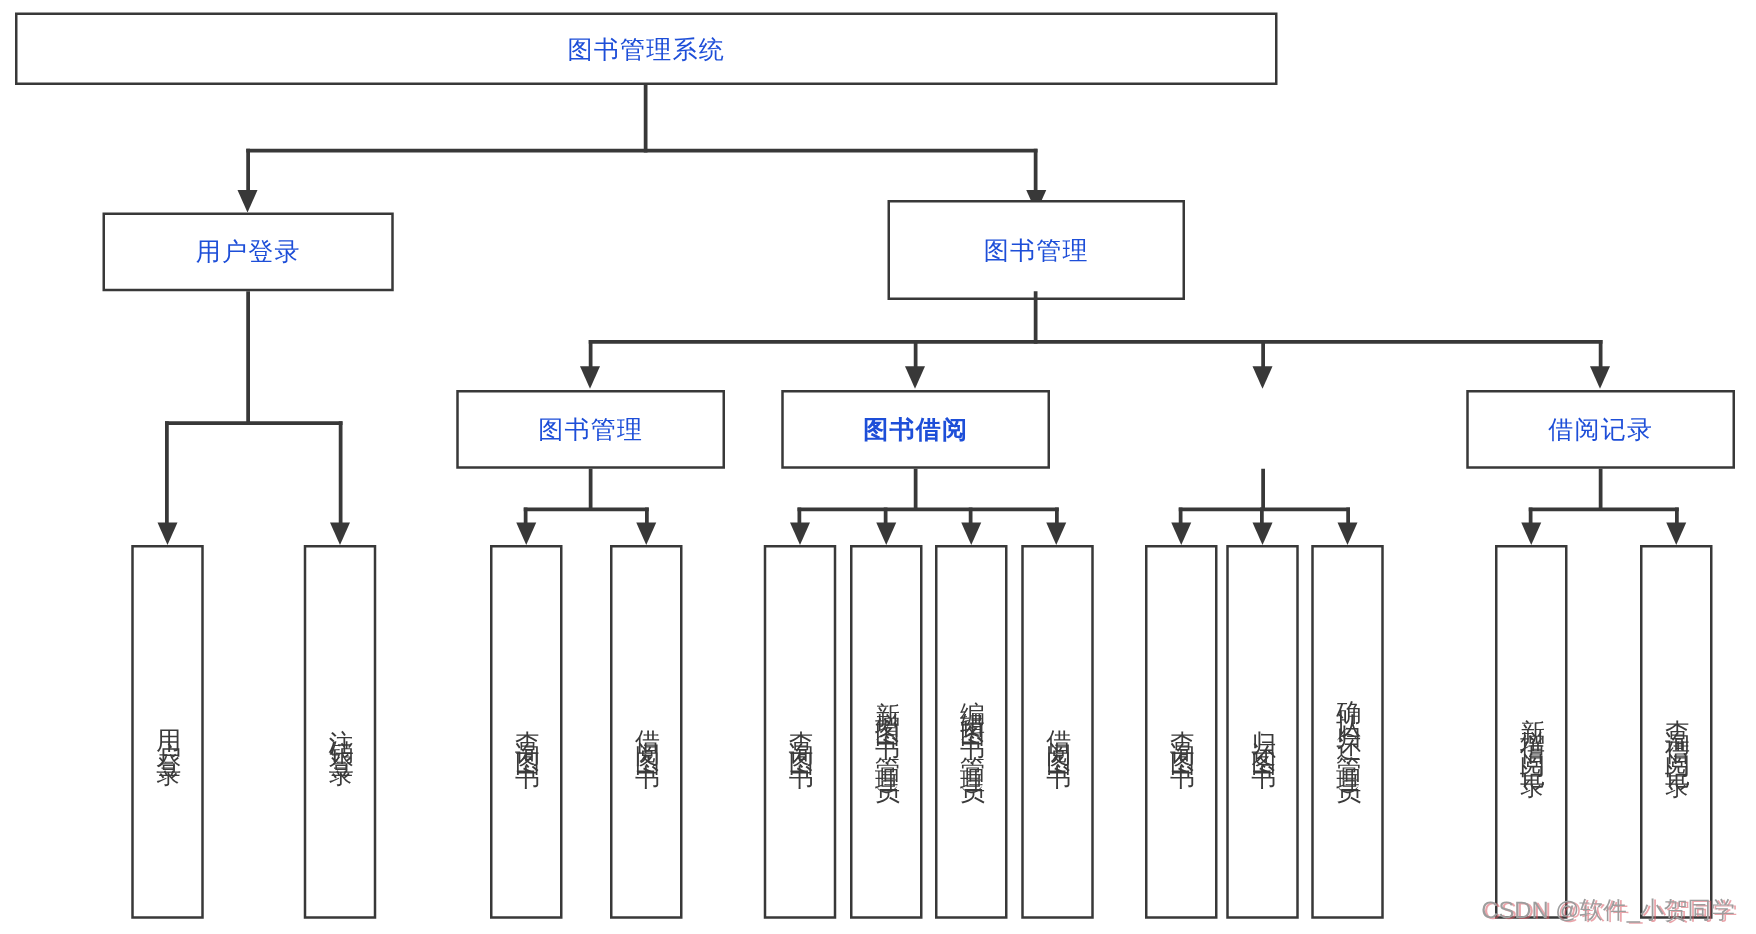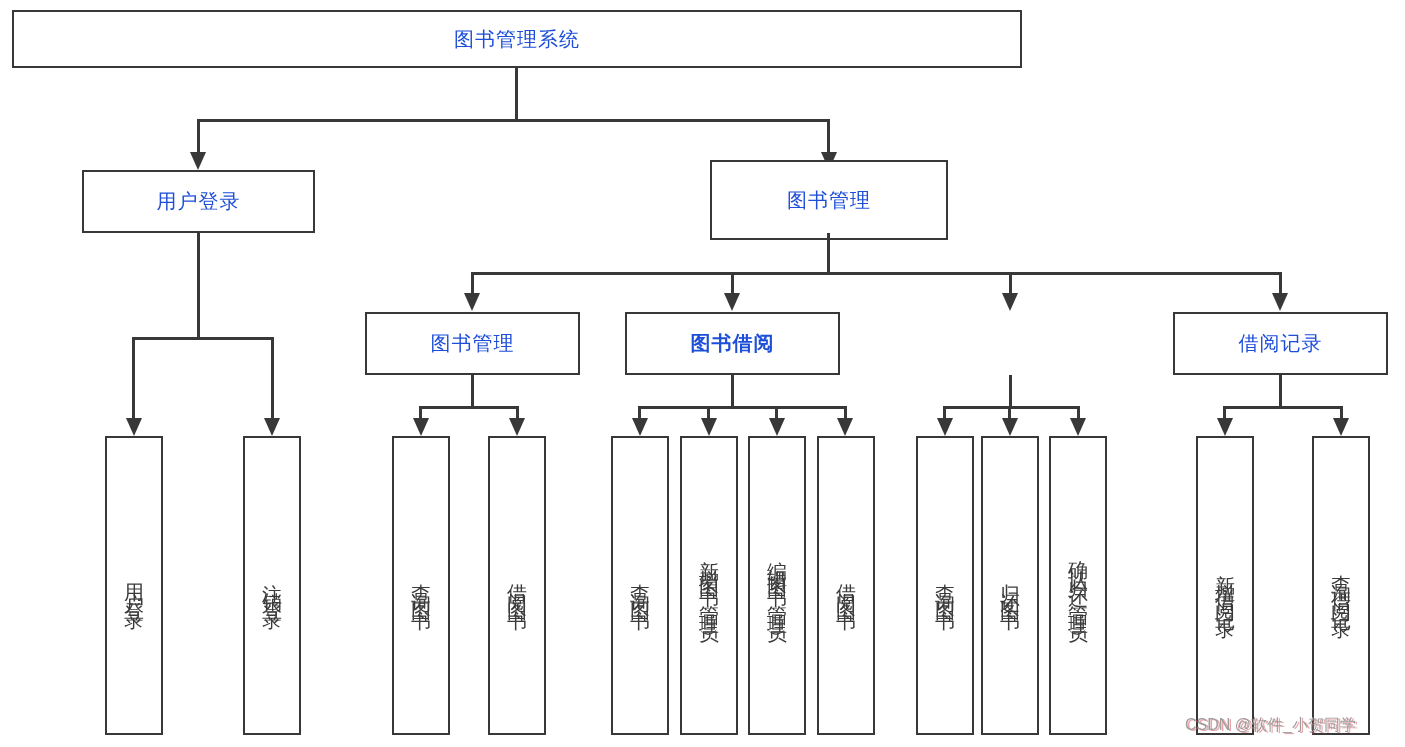--- a/index.html
+++ b/index.html
@@ -24,21 +24,21 @@
   }
   .hline { position:absolute; height:3px; background:#383838; }
   .vline { position:absolute; width:3px;  background:#383838; }
   .arrow {
     position:absolute; width:0; height:0;
     border-left:8px solid transparent; border-right:8px solid transparent;
     border-top:18px solid #383838;
   }
   .watermark {
     position:absolute; left:1185px; top:715px; z-index:5;
-    font-size:16px; white-space:nowrap; color:#9d9d9d;
+    font-size:19px; white-space:nowrap; color:#9d9d9d;
     text-shadow:2px 1px 0 rgba(217,90,100,0.55);
   }
 </style>
 </head>
 <body>
 
 <div class="canvas">
 
   <div class="node" style="left:12px; top:10px; width:1010px; height:58px;">
     <span>图书管理系统</span>

